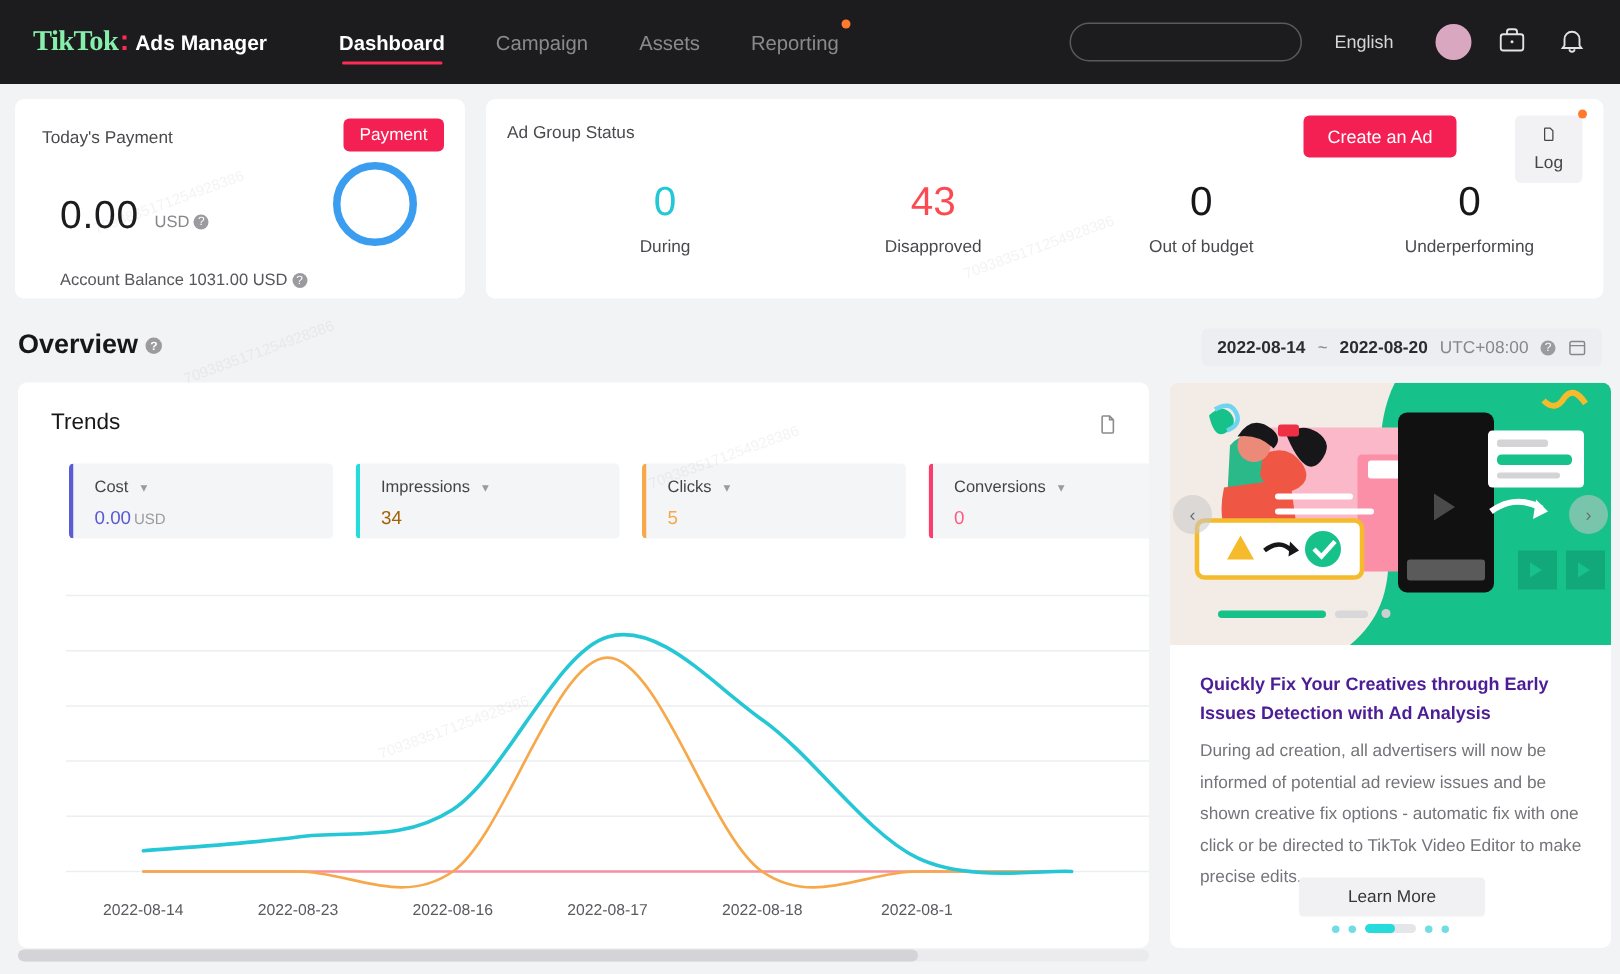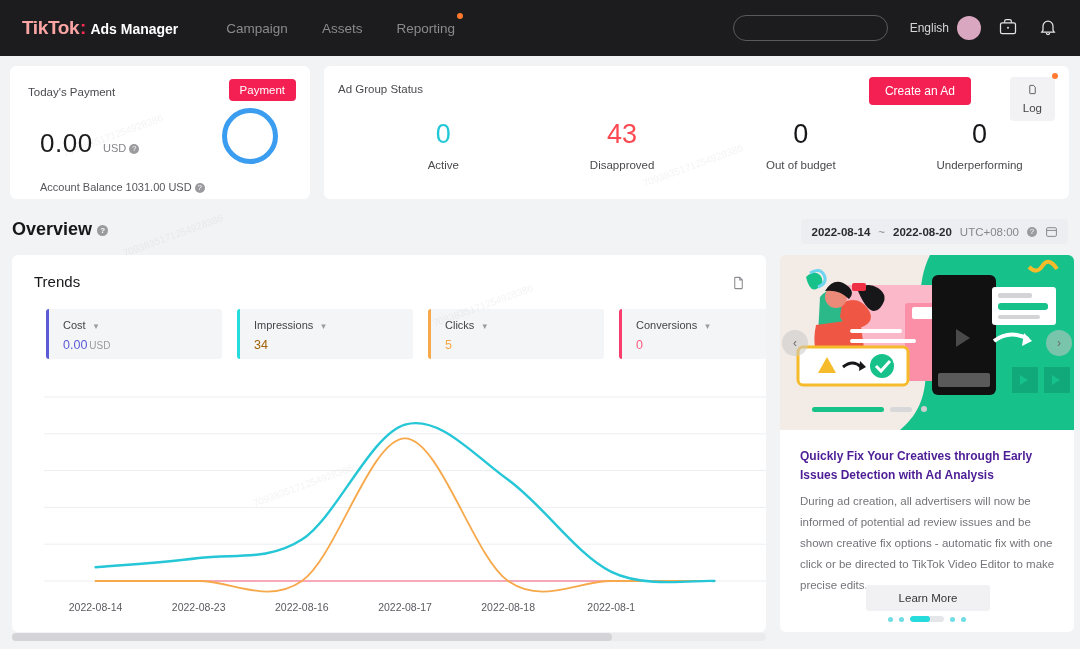--- a/index.html
+++ b/index.html
@@ -11,21 +11,21 @@
   }
   .app { position: relative; width: 1080px; height: 649px; background: #f2f3f5; }
 
   
   .topnav {
     position: absolute; left: 0; top: 0; width: 1080px; height: 56px;
     background: #1c1c1e; display: flex; align-items: center;
   }
   .brand { display: flex; align-items: baseline; margin-left: 22px; }
   .brand-tiktok {
-    color: #fca5a5; font-size: 19px; font-weight: bold; letter-spacing: -0.4px;
+    color: #86efac; font-size: 19px; font-weight: bold; letter-spacing: -0.4px; font-family: Liberation Serif, serif;
   }
   .brand-colon { color: #fe2c55; font-size: 19px; font-weight: bold; margin: 0 1px 0 1px;}
   .brand-sub { color: #fff; font-size: 14px; font-weight: bold; margin-left: 3px; }
 
   .navitems { display: flex; align-items: center; margin-left: 48px; gap: 34px; height: 56px;}
   .navitem {
     position: relative; color: #8a8a8d; font-size: 13.5px; height: 56px;
     display: flex; align-items: center; cursor: pointer;
   }
   .navitem.active { color: #fff; font-weight: bold; }
@@ -39,21 +39,21 @@
   }
 
   .nav-right {
     position: absolute; right: 0; top: 0; height: 56px;
     display: flex; align-items: center; gap: 0;
   }
   .searchbox {
     width: 155px; height: 26px; border: 1px solid #5a5a5d; border-radius: 13px;
     background: transparent; margin-right: 22px;
   }
-  .lang { color: #d6d6d8; font-size: 12px; margin-right: 8px; cursor: pointer; }
+  .lang { color: #d6d6d8; font-size: 12px; margin-right: 28px; cursor: pointer; }
   .avatar {
     width: 24px; height: 24px; border-radius: 50%;
     background: #d9a7c0; margin-right: 17px; cursor: pointer;
     display:flex;align-items:center;justify-content:center;
     color:#b07f9b;font-size:10px;
   }
   .nav-icon { width: 22px; height: 22px; margin-right: 18px; cursor: pointer; color: #e3e3e5; }
   .nav-icon:last-child { margin-right: 20px; }
   .nav-icon svg { display: block; }
 
@@ -220,20 +220,23 @@
 <div class="app">
 
   <div class="topnav">
     <div class="brand">
       <span class="brand-tiktok">TikTok</span>
         <span class="brand-colon">:</span>
         <span class="brand-sub">Ads Manager</span>
     </div>
 
     <div class="navitems">
+      <div class="navitem active">
+        <span>Dashboard</span>
+      </div>
       <div class="navitem">
         <span>Campaign</span>
       </div>
       <div class="navitem">
         <span>Assets</span>
       </div>
       <div class="navitem">
         <span>Reporting</span>
         <span class="navdot"></span>
       </div>
@@ -285,21 +288,21 @@
             <path d="M14 3H7a1 1 0 00-1 1v16a1 1 0 001 1h10a1 1 0 001-1V7l-4-4z"></path>
           </svg>
         </span>
         <span>Log</span>
       </button>
       <span class="log-dot"></span>
 
       <div class="status-grid">
         <div class="stat">
           <div class="stat-num" style="color:#22c8d6">0</div>
-          <div class="stat-label">Active</div>
+          <div class="stat-label">During</div>
         </div>
         <div class="stat">
           <div class="stat-num" style="color:#fb4a52">43</div>
           <div class="stat-label">Disapproved</div>
         </div>
         <div class="stat">
           <div class="stat-num" style="color:#17171a">0</div>
           <div class="stat-label">Out of budget</div>
         </div>
         <div class="stat">

